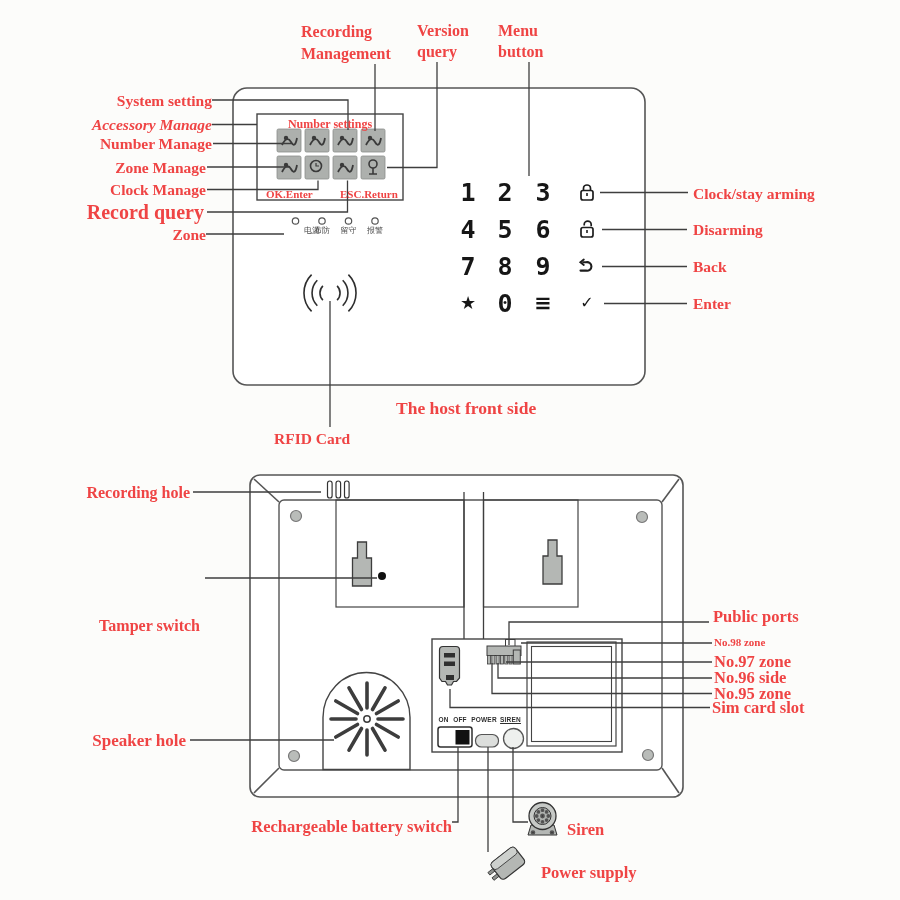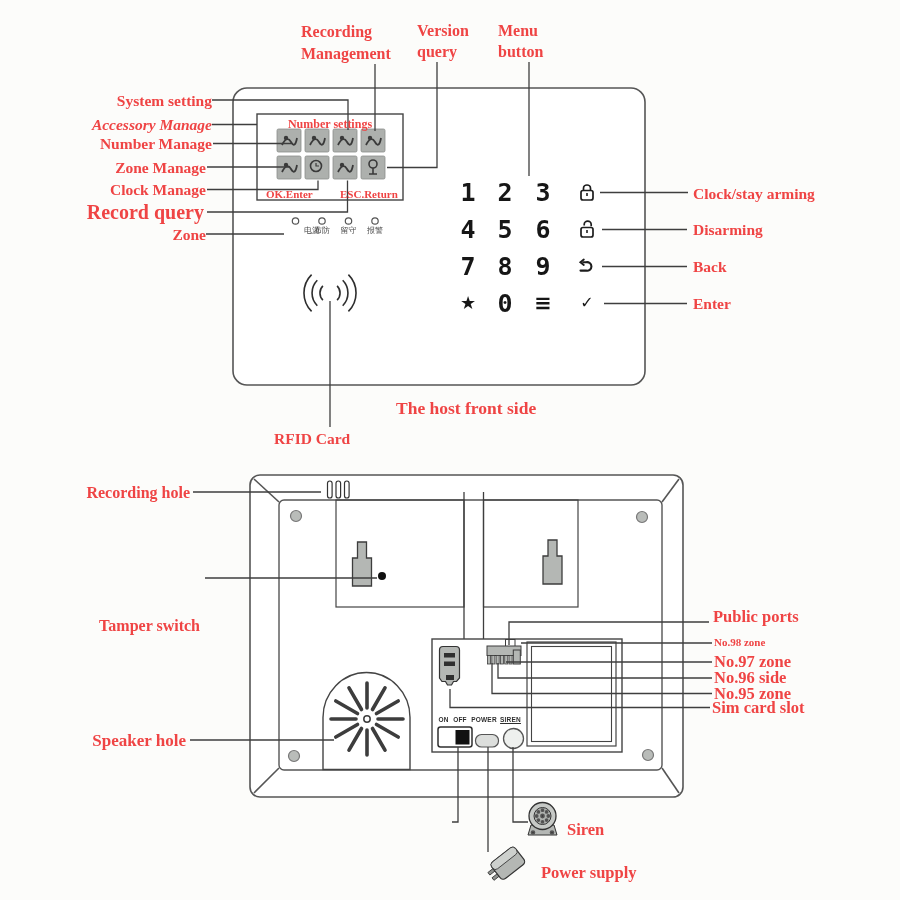--- a/index.html
+++ b/index.html
@@ -303,20 +303,21 @@
 <div class="t ra" style="right:700px;top:568px;font-size:16px;margin-top:48px;">Tamper switch</div>
 <div class="t ra" style="right:714px;top:731px;font-size:17px;">Speaker hole</div>
 
 <div class="t" style="left:713px;top:608px;font-size:16.5px;line-height:17px;">Public ports</div>
 <div class="t" style="left:714px;top:634px;font-size:11px;line-height:17px;">No.98 zone</div>
 <div class="t" style="left:714px;top:652.5px;font-size:16.5px;line-height:17px;">No.97 zone</div>
 <div class="t" style="left:714px;top:669px;font-size:16.5px;line-height:17px;">No.96 side</div>
 <div class="t" style="left:714px;top:684.5px;font-size:16.5px;line-height:17px;">No.95 zone</div>
 <div class="t" style="left:712px;top:698.5px;font-size:16.5px;line-height:17px;">Sim card slot</div>
 
+<div class="t ra bold" style="right:448px;top:817px;font-size:16.5px;">Rechargeable battery switch</div>
 <div class="t bold" style="left:567px;top:820px;font-size:16.5px;">Siren</div>
 <div class="t bold" style="left:541px;top:863px;font-size:16.5px;">Power supply</div>
 
 <div class="tiny" style="left:443.5px;top:716.5px;">ON</div>
 <div class="tiny" style="left:460px;top:716.5px;">OFF</div>
 <div class="tiny" style="left:484px;top:716.5px;">POWER</div>
 <div class="tiny" style="left:510.5px;top:716.5px;text-decoration:underline;">SIREN</div>
 
 </div>
 

